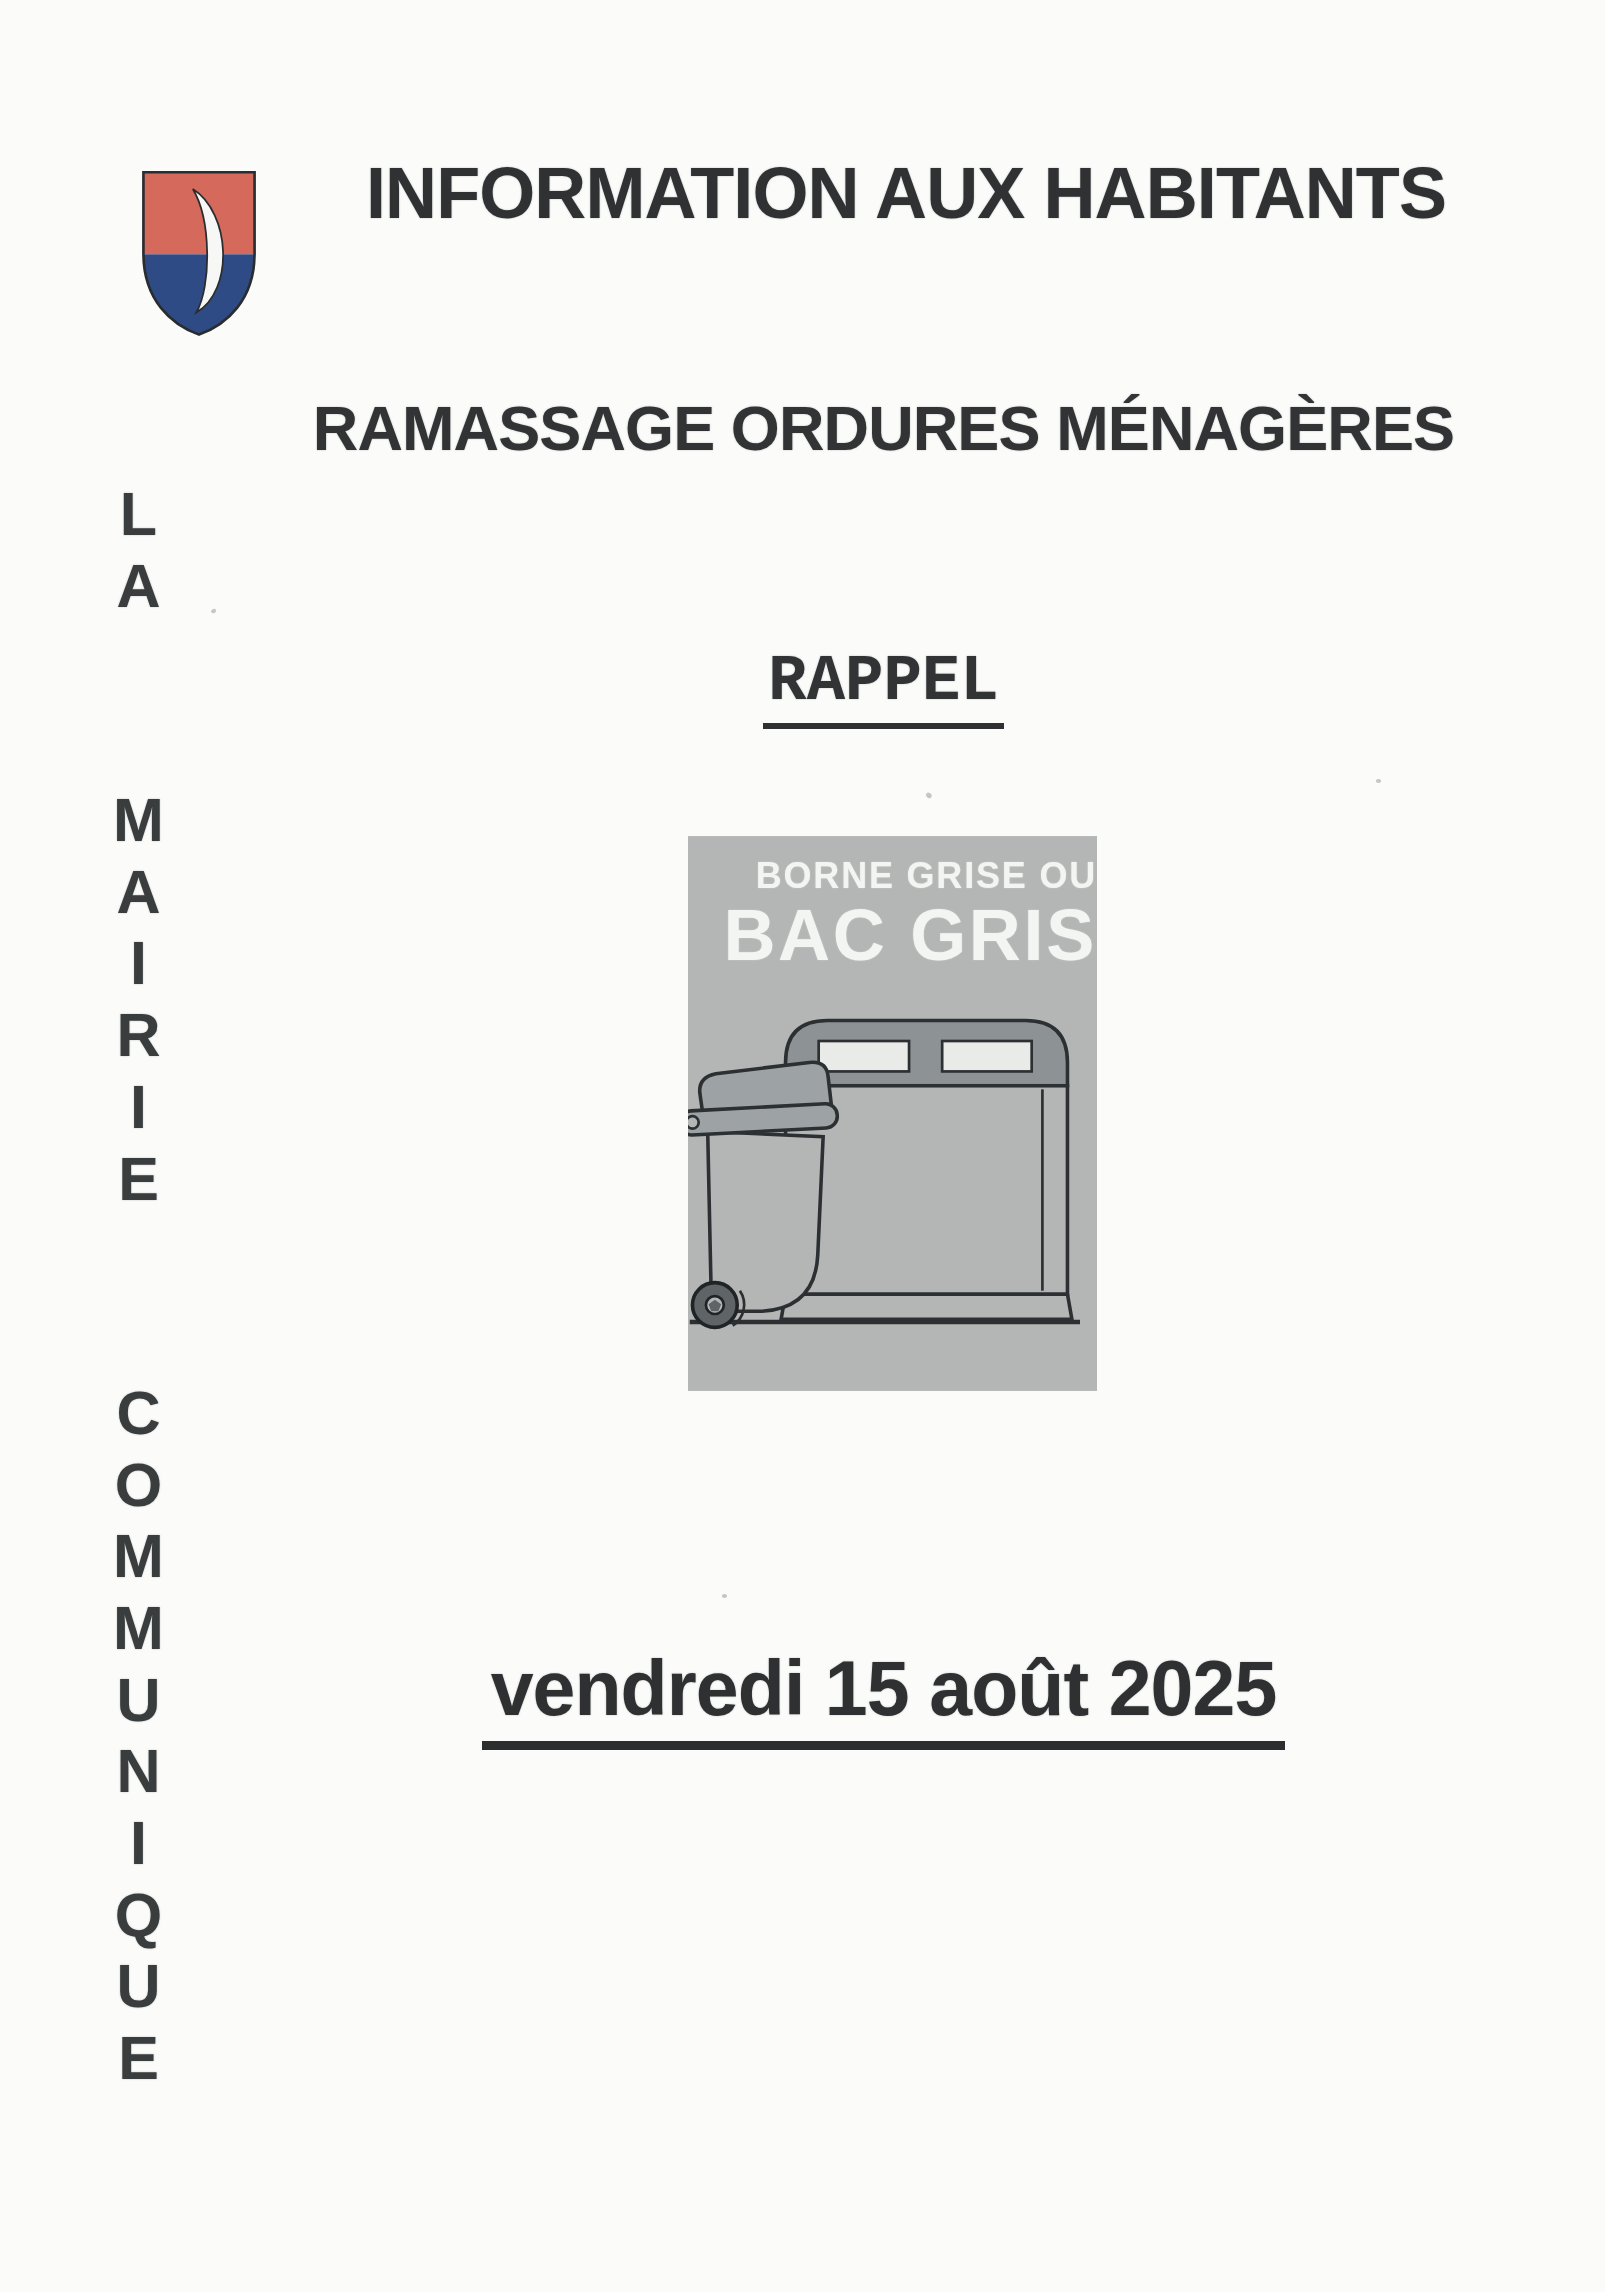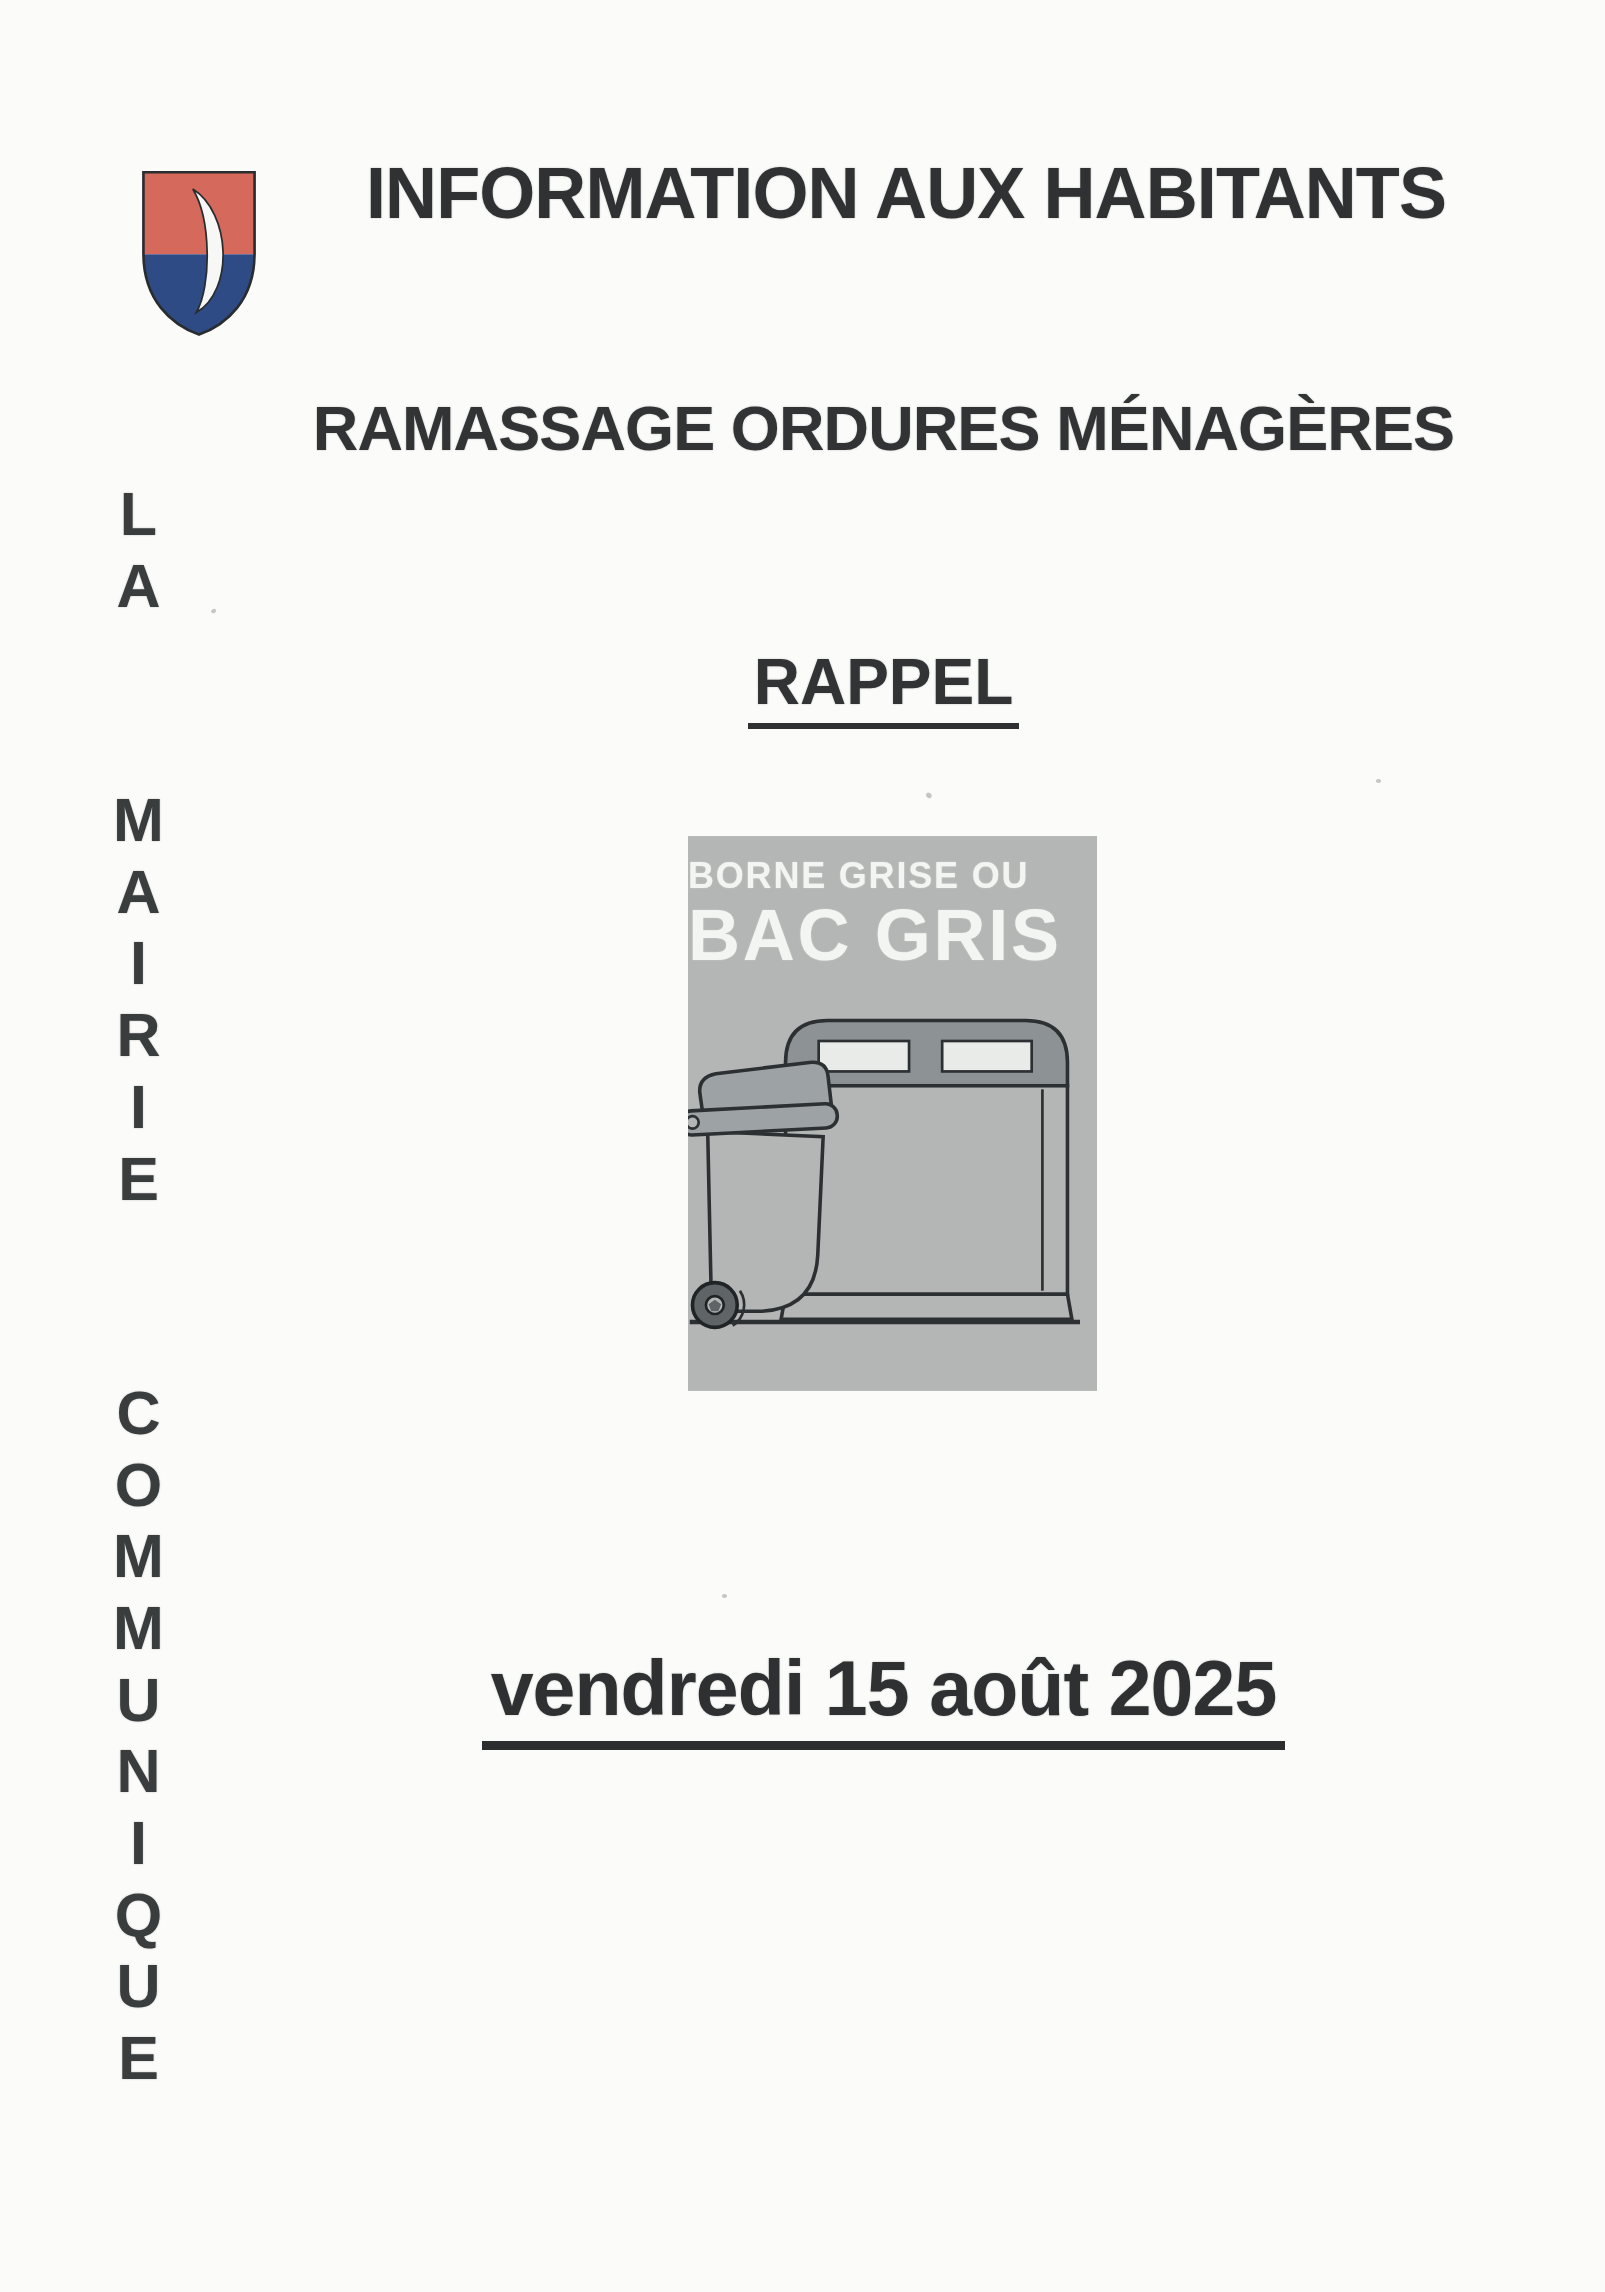--- a/index.html
+++ b/index.html
@@ -28,35 +28,35 @@
   .crest { position:absolute; left:137px; top:167px; width:124px; height:172px; }
 
   
   .line { position:absolute; left:161px; right:0; text-align:center;
           text-shadow:0 0 1.8px rgba(48,50,52,.35); }
   .title    { top:152px;  left:206px; font-size:72px; font-weight:bold; color:#2f3133; letter-spacing:-0.9px; }
   .subtitle { top:392px;  font-size:63px; font-weight:bold; color:#313335; letter-spacing:-0.9px; }
   .rappel-wrap { top:650px; }
   .rappel {
     display:inline-block; font-size:64px; font-weight:bold; color:#313335;
-    padding:0 5.4px 9px 5.4px; border-bottom:6.3px solid #2e3032; line-height:1;
+    padding:0 5.4px 9px 5.4px; border-bottom:6.3px solid #2e3032; line-height:1;font-family:Liberation Mono, monospace;
   }
   .body1 { top:1467px; font-size:79px; color:#36383a; }
   .body2 { top:1648px; }
   .date-underline {
     display:inline-block; font-size:77px; font-weight:bold; color:#2e3032;
     padding:0 9px 12.5px 9px; border-bottom:9.9px solid #2b2d2f; line-height:1.05;
     letter-spacing:-0.9px;
   }
   .body3 { top:1838px; font-size:79px; color:#36383a; }
 
   
   .illustration { position:absolute; left:688px; top:836px; width:409px; height:555px; }
   .ill-svg { position:absolute; inset:0; width:100%; height:100%; }
-  .ill-cap { position:absolute; left:0; right:0; text-align:left; color:#f3f5f2;
+  .ill-cap { position:absolute; left:0; right:0; text-align:right; color:#f3f5f2;
              font-weight:bold; line-height:1; text-shadow:0 0 1.8px rgba(255,255,255,.4); }
   .ill-cap1 { top:21.5px; font-size:36px; letter-spacing:1.8px; }
   .ill-cap2 { top:63px; font-size:72px; letter-spacing:2.7px; }
 
   
   .speck { position:absolute; border-radius:50%; background:#b9bab6; opacity:.8; }
   .speck1 { left:926px; top:793px; width:6.3px; height:4.5px; transform:rotate(35deg); }
   .speck2 { left:211px;  top:609px; width:5.4px; height:3.6px; transform:rotate(-20deg); }
   .speck3 { left:1376px; top:779px; width:4.5px; height:3.6px; }
   .speck4 { left:722px;  top:1594px; width:4.5px; height:3.6px; }

